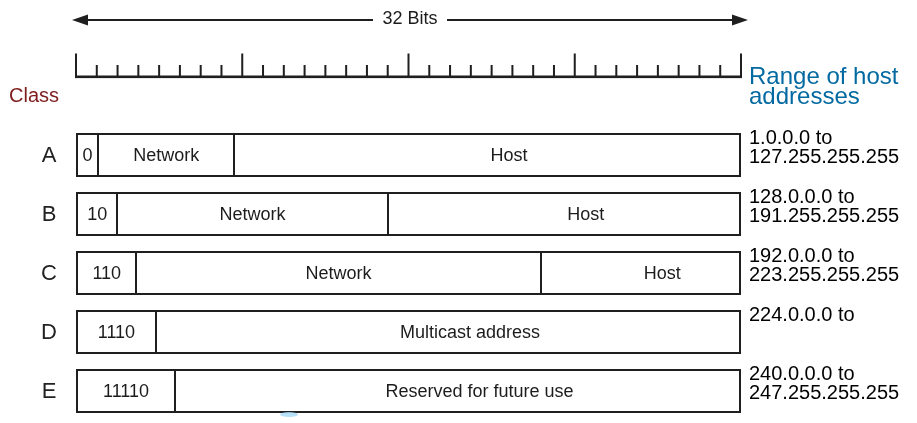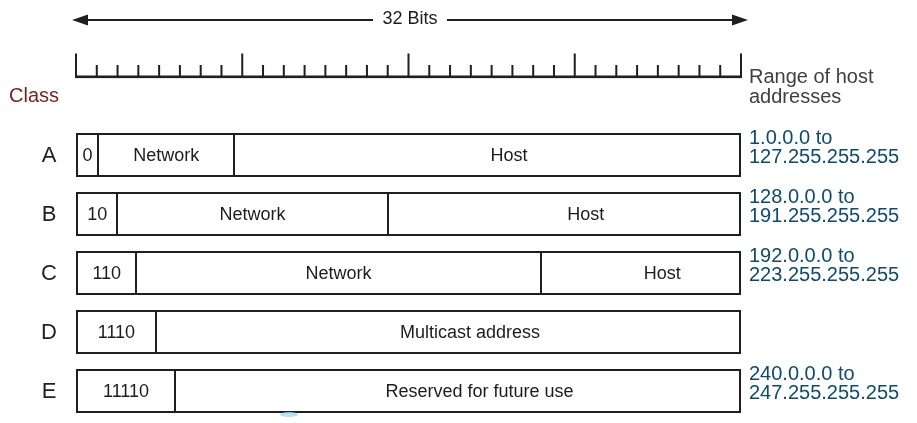--- a/index.html
+++ b/index.html
@@ -8,28 +8,28 @@
     font-family:"Liberation Sans",sans-serif;color:#1c1c1c;
   }
   
   .arrow-svg{position:absolute;left:70px;top:9px;width:680px;height:22px;}
   .arrow-label-wrap{position:absolute;left:70px;top:6px;width:680px;text-align:center;pointer-events:none;}
   .arrow-label{display:inline-block;background:#ffffff;padding:0 9px;font-size:18px;line-height:24px;color:#1c1c1c;}
   
   .ruler-svg{position:absolute;left:73px;top:50px;width:672px;height:30px;}
   
   .class-header{position:absolute;left:9px;top:84px;font-size:20px;color:#7f1d1d;}
-  .range-header{position:absolute;left:749px;top:66px;font-size:20px;line-height:20px;color:#404040;}
+  .range-header{position:absolute;left:749px;top:66px;font-size:24px;line-height:20px;color:#0369a1;}
   
   .classrow{position:absolute;left:0;right:0;height:44px;}
   .letter{position:absolute;left:33px;top:0;width:32px;height:44px;display:flex;align-items:center;justify-content:center;font-size:22px;color:#222;}
   .box{position:absolute;left:76px;top:0;width:665px;height:44px;box-sizing:border-box;border:2px solid #1f1f1f;background:#fff;display:flex;}
   .cell{display:flex;align-items:center;justify-content:center;font-size:18px;color:#1c1c1c;border-right:2px solid #1f1f1f;min-width:0;white-space:nowrap;}
   .cell:last-child{border-right:none;margin-left:44px;}
-  .range{position:absolute;left:749px;top:-5px;font-size:20px;line-height:19px;color:#0c4a6e;white-space:nowrap;}
+  .range{position:absolute;left:749px;top:-5px;font-size:20px;line-height:19px;color:#000000;white-space:nowrap;}
   
   .smudge{position:absolute;left:280px;top:412px;width:18px;height:5px;border-radius:50%;background:rgba(170,220,245,0.85);}
 </style>
 </head>
 <body>
 
 <div class="canvas">
 
   <svg class="arrow-svg" viewBox="0 0 680 22">
     <line x1="8" y1="11" x2="672" y2="11" stroke="#1f1f1f" stroke-width="2"></line>
@@ -122,20 +122,21 @@
     </div>
   </div>
 
   <div class="classrow" style="top:310px">
     <div class="letter">D</div>
     <div class="box">
       <div class="cell" style="flex:4">1110</div>
       <div class="cell" style="flex:28">Multicast address</div>
     </div>
     <div class="range">
+      <div>224.0.0.0 to</div>
     </div>
   </div>
 
   <div class="classrow" style="top:369px">
     <div class="letter">E</div>
     <div class="box">
       <div class="cell" style="flex:5">11110</div>
       <div class="cell" style="flex:27">Reserved for future use</div>
     </div>
     <div class="range">

